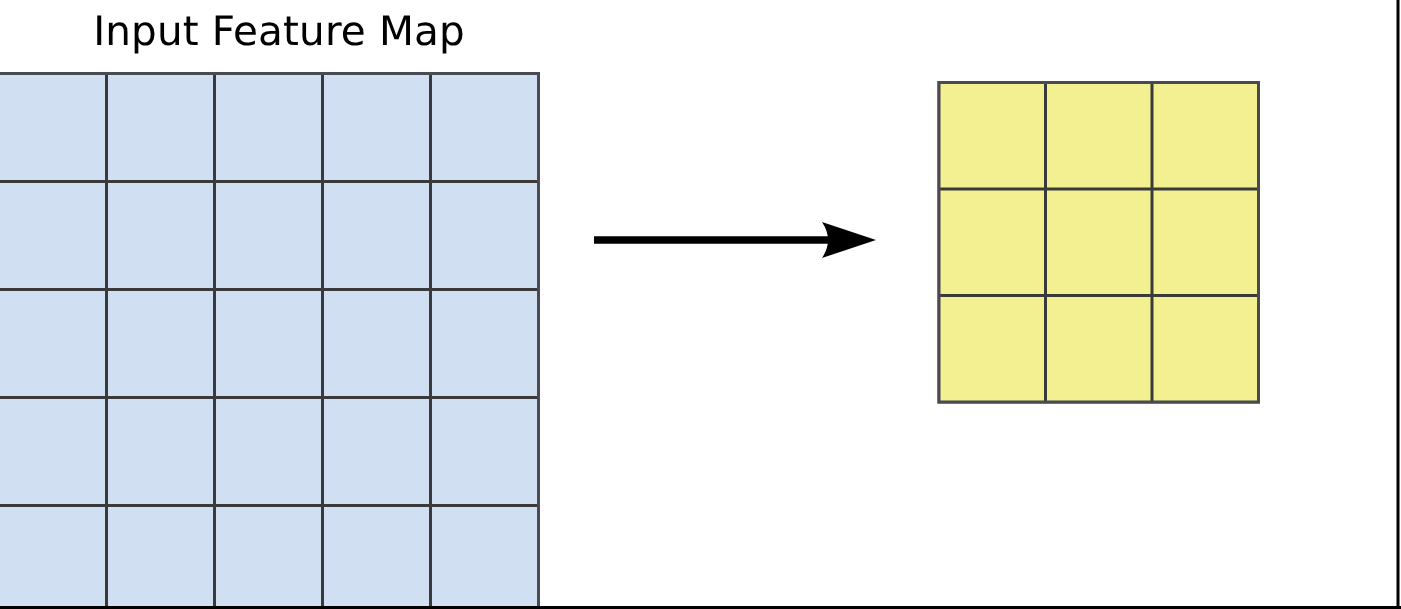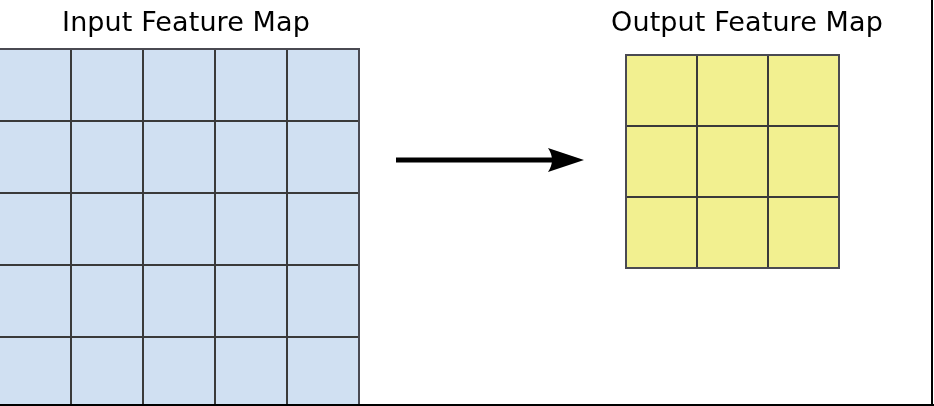--- a/index.html
+++ b/index.html
@@ -104,21 +104,20 @@
     <div class="cell blue"></div>
     <div class="cell blue"></div>
     <div class="cell blue"></div>
   </div>
 
   <svg id="arrow" viewBox="0 0 190 32">
     <line x1="0" y1="16" x2="156" y2="16" stroke="#000000" stroke-width="5"></line>
     <path d="M 152 4 L 188 16 L 152 28 Q 160 16 152 4 Z" fill="#000000"></path>
   </svg>
 
-  <div class="title" id="output-title">Output Feature Map</div>
 
   <div class="grid" id="output-grid">
     <div class="cell yellow"></div>
     <div class="cell yellow"></div>
     <div class="cell yellow"></div>
     <div class="cell yellow"></div>
     <div class="cell yellow"></div>
     <div class="cell yellow"></div>
     <div class="cell yellow"></div>
     <div class="cell yellow"></div>

